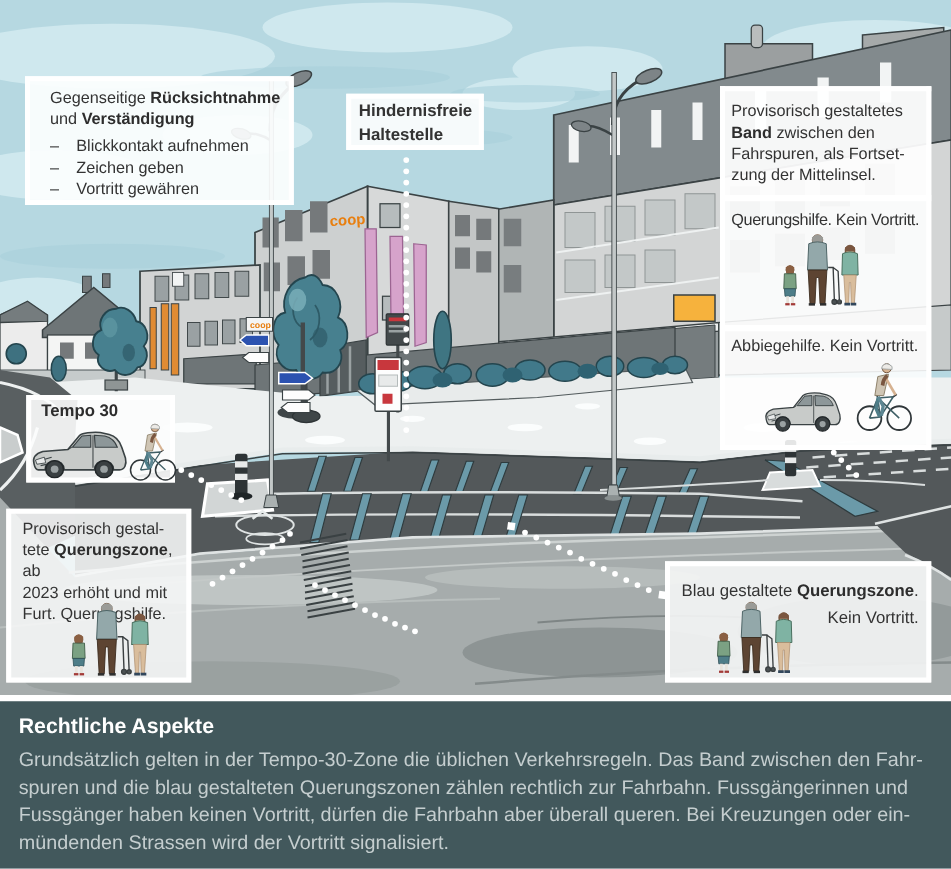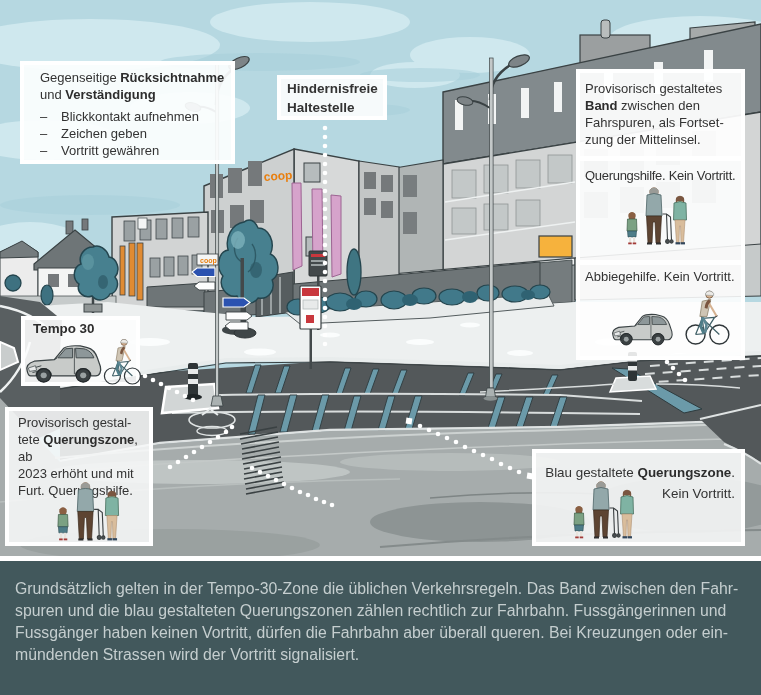--- a/index.html
+++ b/index.html
@@ -511,15 +511,16 @@
   <use href="#trio" transform="translate(632,244)"></use>
   <use href="#trio" transform="translate(63,540) scale(1.02)"></use>
   <use href="#trio" transform="translate(579,538) scale(1.0)"></use>
   <use href="#car" transform="translate(612,344) scale(0.95)"></use>
   <use href="#cyclist" transform="translate(688,344) scale(0.95)"></use>
   <use href="#car" transform="translate(26,381) scale(1.18,1.13)"></use>
   <use href="#cyclist" transform="translate(106,384) scale(0.8)"></use>
 </svg>
 
 <div class="footer">
+  <h2>Rechtliche Aspekte</h2>
   <p>Grundsätzlich gelten in der Tempo-30-Zone die üblichen Verkehrsregeln. Das Band zwischen den Fahr-<br>spuren und die blau gestalteten Querungszonen zählen rechtlich zur Fahrbahn. Fussgängerinnen und<br>Fussgänger haben keinen Vortritt, dürfen die Fahrbahn aber überall queren. Bei Kreuzungen oder ein-<br>mündenden Strassen wird der Vortritt signalisiert.</p>
 </div>
 </div>
 
 </body></html>

